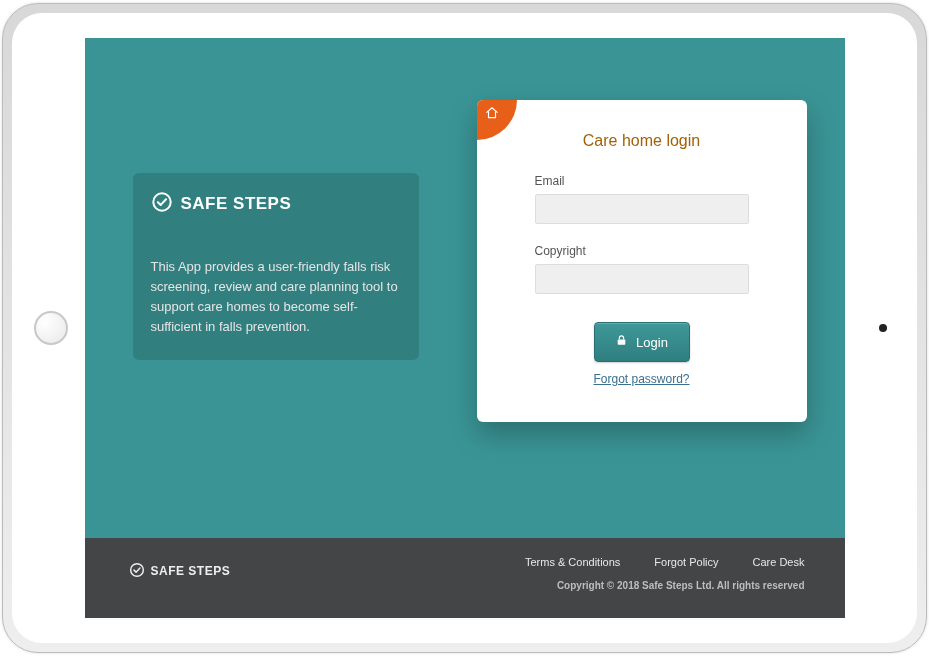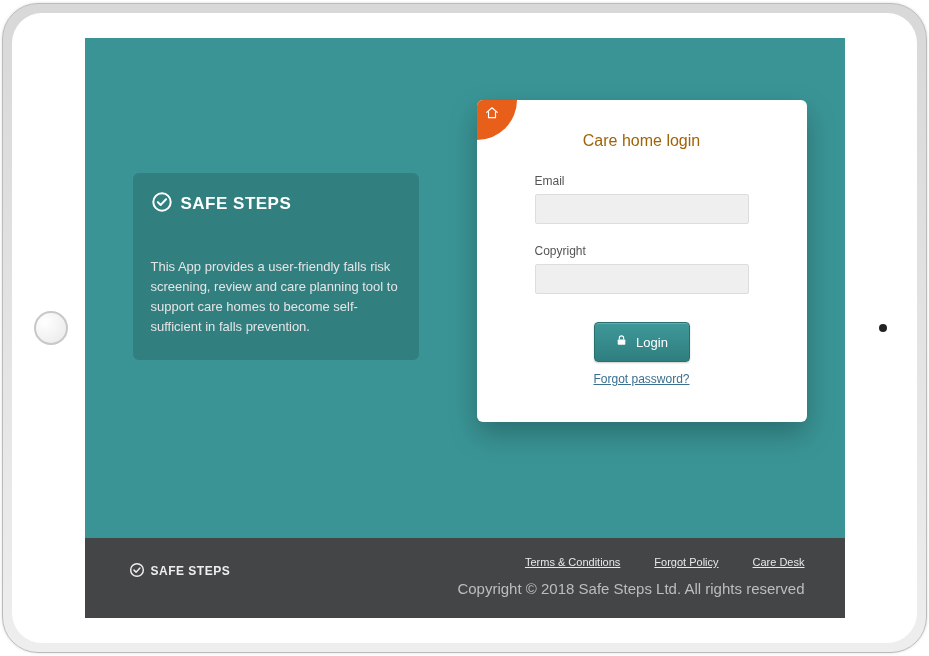--- a/index.html
+++ b/index.html
@@ -195,30 +195,30 @@
     font-size: 12px;
     letter-spacing: 0.5px;
     color: #eee;
   }
   .footer-links {
     display: flex;
     gap: 34px;
   }
   .footer-links a {
     color: #e8e8e8;
-    text-decoration: underline;
     cursor: pointer;
     font-size: 11px;
   }
   .copyright {
     position: absolute;
     right: 40px;
     top: 42px;
-    font-size: 15px;
+    font-size: 10px;
     color: #bdbdbd;
+    font-weight: bold;
   }
 </style>
 </head>
 <body>
 
 <div class="tablet-frame">
   <div class="tablet-inner">
     <div class="home-button"></div>
     <div class="camera-dot"></div>
 

